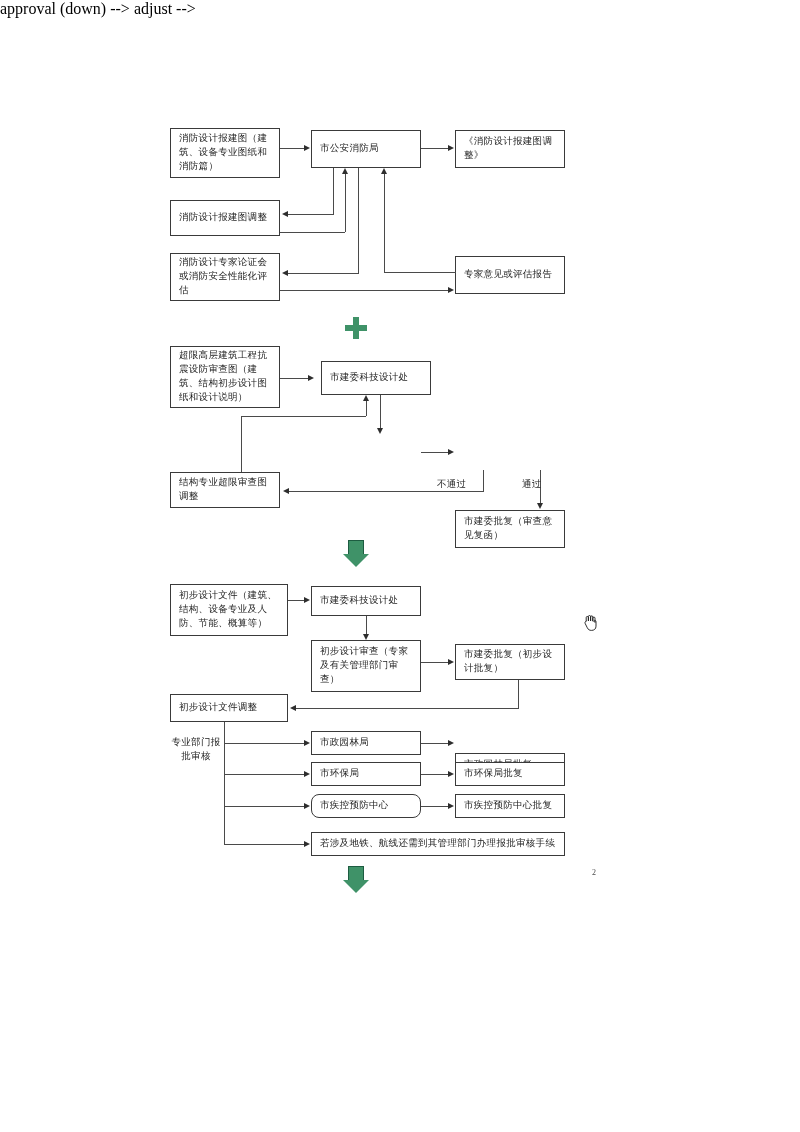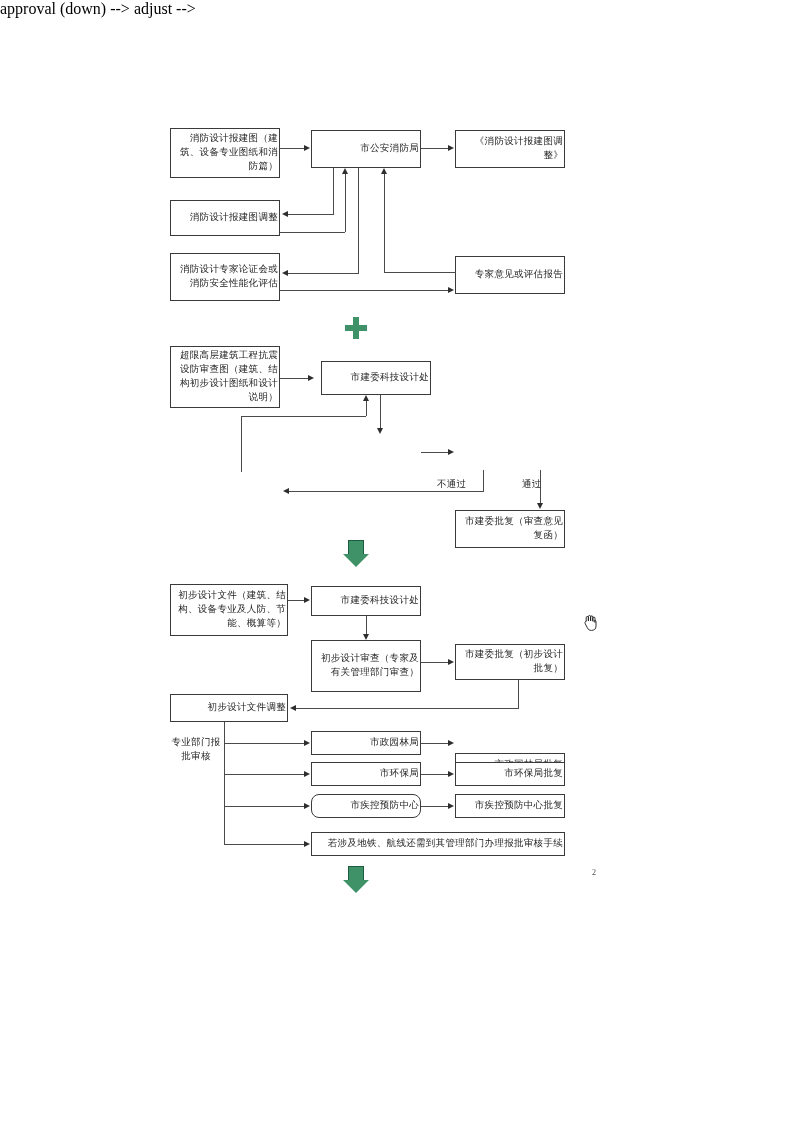--- a/index.html
+++ b/index.html
@@ -23,26 +23,26 @@
   }
   
   .box {
     position: absolute;
     box-sizing: border-box;
     border: 1px solid #3a3a3a;
     background: #ffffff;
     display: flex;
     align-items: center;
     justify-content: center;
-    text-align: right;
+    text-align: left;
     font-size: 9.5px;
     line-height: 1.45;
     letter-spacing: 0.3px;
     color: #1c1c1c;
-    padding: 1px 1px;
+    padding: 1px 8px;
   }
   .box .txt { display: block; width: 100%; }
   
   .hline, .vline {
     position: absolute;
     background: #4a4a4a;
   }
   .hline { height: 1px; }
   .vline { width: 1px; }
   .arrow {
@@ -216,20 +216,23 @@
     
     <div class="box" style="left:321px; top:361px; width:110px; height:34px;">
       <span class="txt">市建委科技设计处</span>
     </div>
 
     
 
     
 
     
+    <div class="box" style="left:170px; top:472px; width:110px; height:36px;">
+      <span class="txt">结构专业超限审查图调整</span>
+    </div>
 
     
     <div class="box" style="left:455px; top:510px; width:110px; height:38px;">
       <span class="txt">市建委批复（审查意见复函）</span>
     </div>
 
     
     <div class="hline" style="left:280px; top:378px; width:28px;"></div>
     <div class="arrow right" style="left:308px; top:375px;"></div>
 

